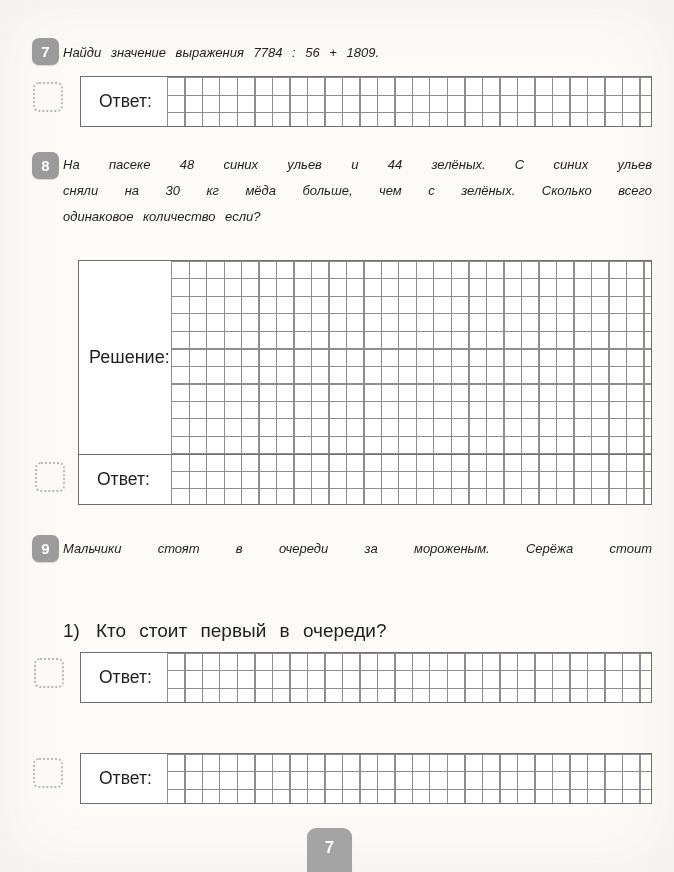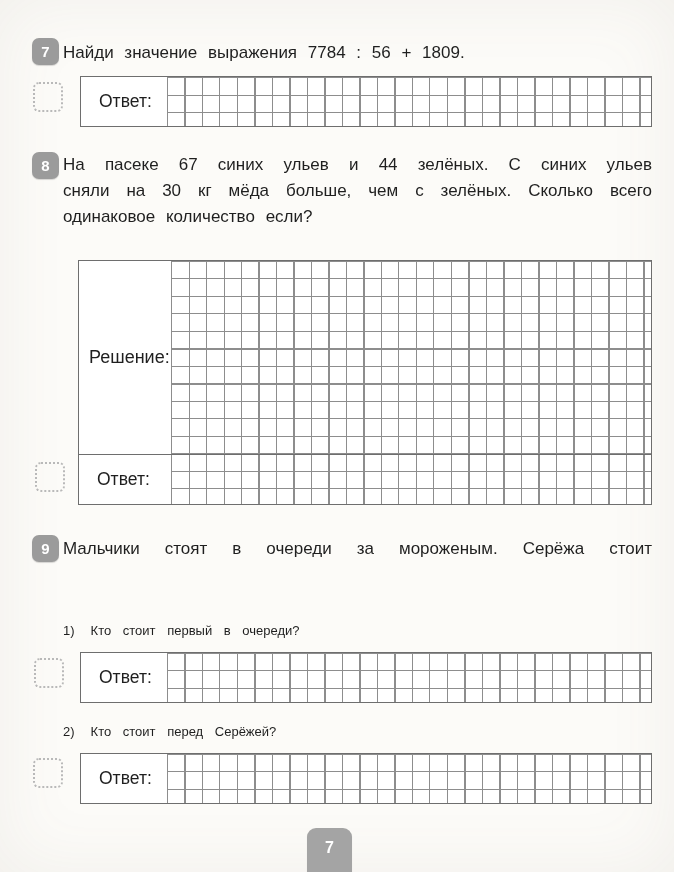--- a/index.html
+++ b/index.html
@@ -21,24 +21,24 @@
     font-family:"Liberation Sans","DejaVu Sans",sans-serif;
     color:var(--text);
     box-shadow:inset 0 0 70px rgba(110,100,90,.08);
   }
   .badge{
     position:absolute;width:27px;height:27px;border-radius:7px;
     background:var(--badge-gray);color:#fff;font-weight:bold;font-size:15px;
     display:flex;align-items:center;justify-content:center;
     box-shadow:0 1px 1px rgba(0,0,0,.15);
   }
-  .ptext{position:absolute;font-size:17px;line-height:26px;color:var(--text);}
+  .ptext{position:absolute;font-size:13px;line-height:26px;color:var(--text);font-style:italic;}
   .jline{text-align:justify;text-align-last:justify;}
   .jline.last{text-align:justify;text-align-last:left;word-spacing:6px;}
-  .subq{position:absolute;font-size:13px;line-height:26px;color:var(--text);white-space:nowrap;}
+  .subq{position:absolute;font-size:19px;line-height:26px;color:var(--text);white-space:nowrap;}
   .subq .q-label{display:inline-block;margin-right:16px;}
   .subq .q-text{word-spacing:8px;}
   .gridbg{
     background-image:
       repeating-linear-gradient(to right, var(--grid-line) 0, var(--grid-line) 1px, transparent 1px, transparent 17.5px),
       repeating-linear-gradient(to bottom, var(--grid-line) 0, var(--grid-line) 1px, transparent 1px, transparent 17.5px);
   }
   .answer-box{position:absolute;display:flex;border:1.4px solid var(--box-border);background:#fff;box-sizing:border-box;}
   .answer-label{
     flex:0 0 86px;width:86px;box-sizing:border-box;display:flex;align-items:center;
@@ -72,21 +72,21 @@
     <div class="jline last">Найди значение выражения 7784 : 56 + 1809.</div>
   </div>
   <div class="checkbox" style="left:33px;top:82px"></div>
   <div class="answer-box" style="left:80px;top:76px;width:572px;height:51px">
     <div class="answer-label">Ответ:</div>
     <div class="answer-grid gridbg"></div>
   </div>
 
   <div class="badge" style="left:32px;top:152px">8</div>
   <div class="ptext" style="left:63px;top:152px;width:589px">
-    <div class="jline">На пасеке 67 синих ульев и 44 зелёных. С синих ульев</div>
+    <div class="jline">На пасеке 48 синих ульев и 44 зелёных. С синих ульев</div>
     <div class="jline">сняли на 30 кг мёда больше, чем с зелёных. Сколько всего</div>
     <div class="jline last">одинаковое количество если?</div>
   </div>
 
   <div class="big-box" style="left:78px;top:260px;width:574px;height:245px">
     <div class="bb-left">
       <div class="bb-sol">Решение:</div>
       <div class="bb-ans">Ответ:</div>
     </div>
     <div class="bb-grid gridbg"></div>
@@ -101,23 +101,20 @@
 
   <div class="subq" style="left:63px;top:618px">
     <span class="q-label">1)</span><span class="q-text">Кто стоит первый в очереди?</span>
   </div>
   <div class="checkbox" style="left:34px;top:658px"></div>
   <div class="answer-box" style="left:80px;top:652px;width:572px;height:51px">
     <div class="answer-label">Ответ:</div>
     <div class="answer-grid gridbg"></div>
   </div>
 
-  <div class="subq" style="left:63px;top:719px">
-    <span class="q-label">2)</span><span class="q-text">Кто стоит перед Серёжей?</span>
-  </div>
   <div class="checkbox" style="left:33px;top:758px"></div>
   <div class="answer-box" style="left:80px;top:753px;width:572px;height:51px">
     <div class="answer-label">Ответ:</div>
     <div class="answer-grid gridbg"></div>
   </div>
 
   <div class="page-num">7</div>
 
 </div>
 

